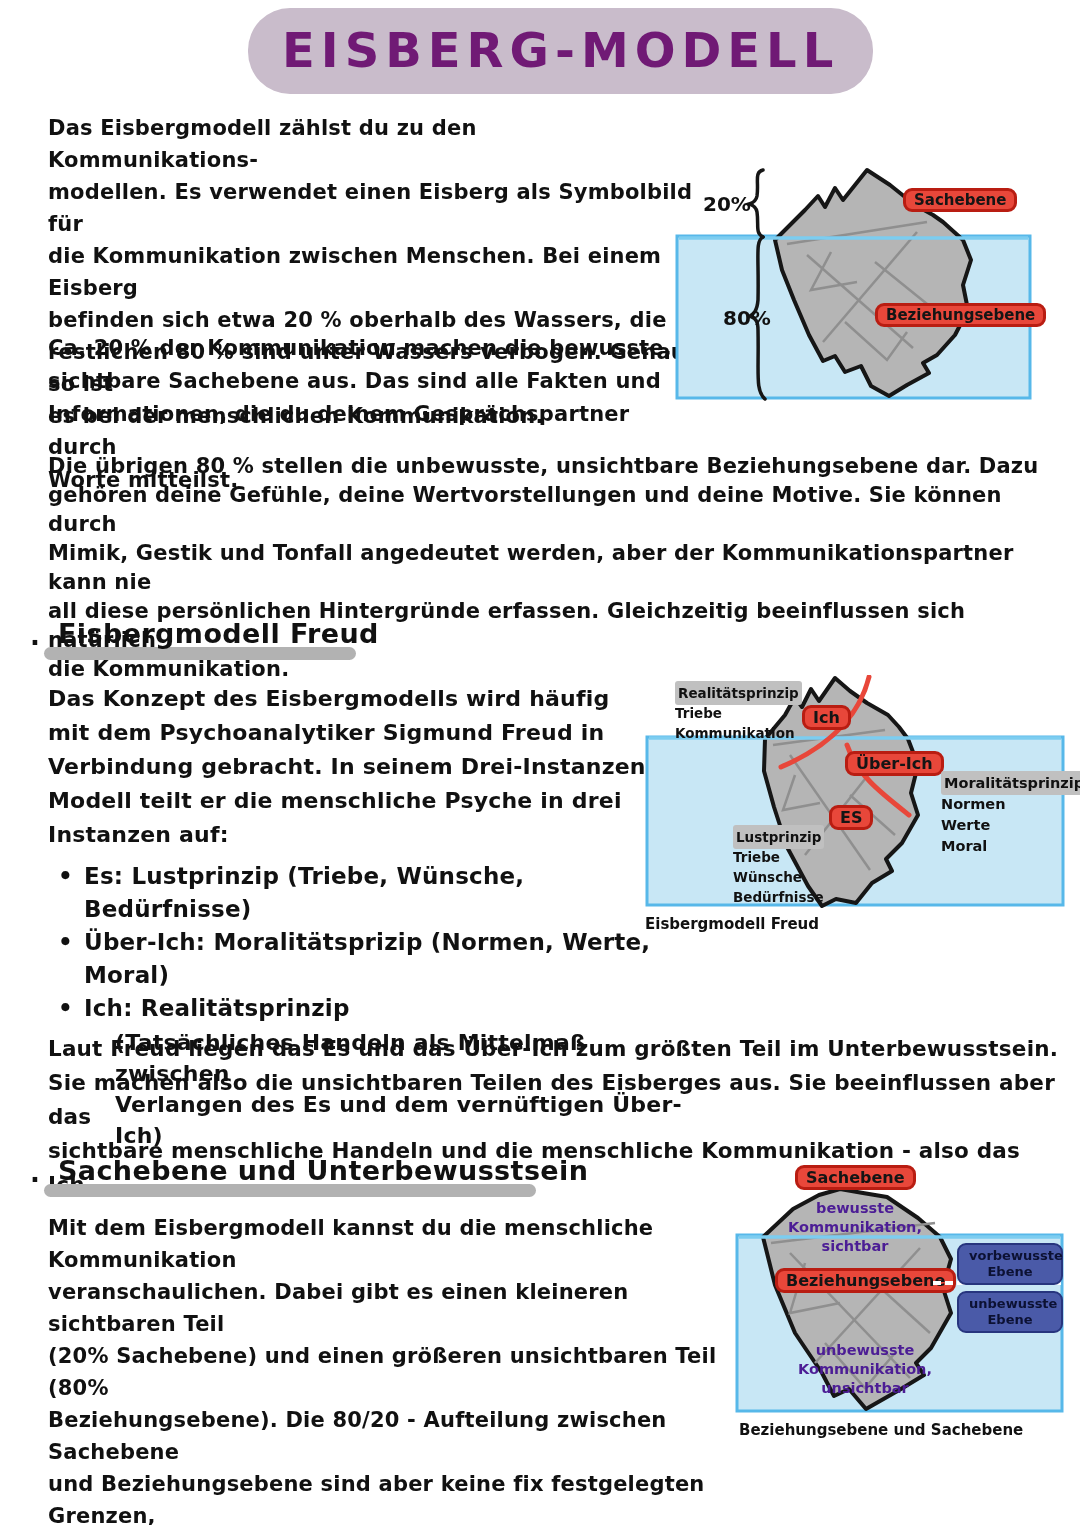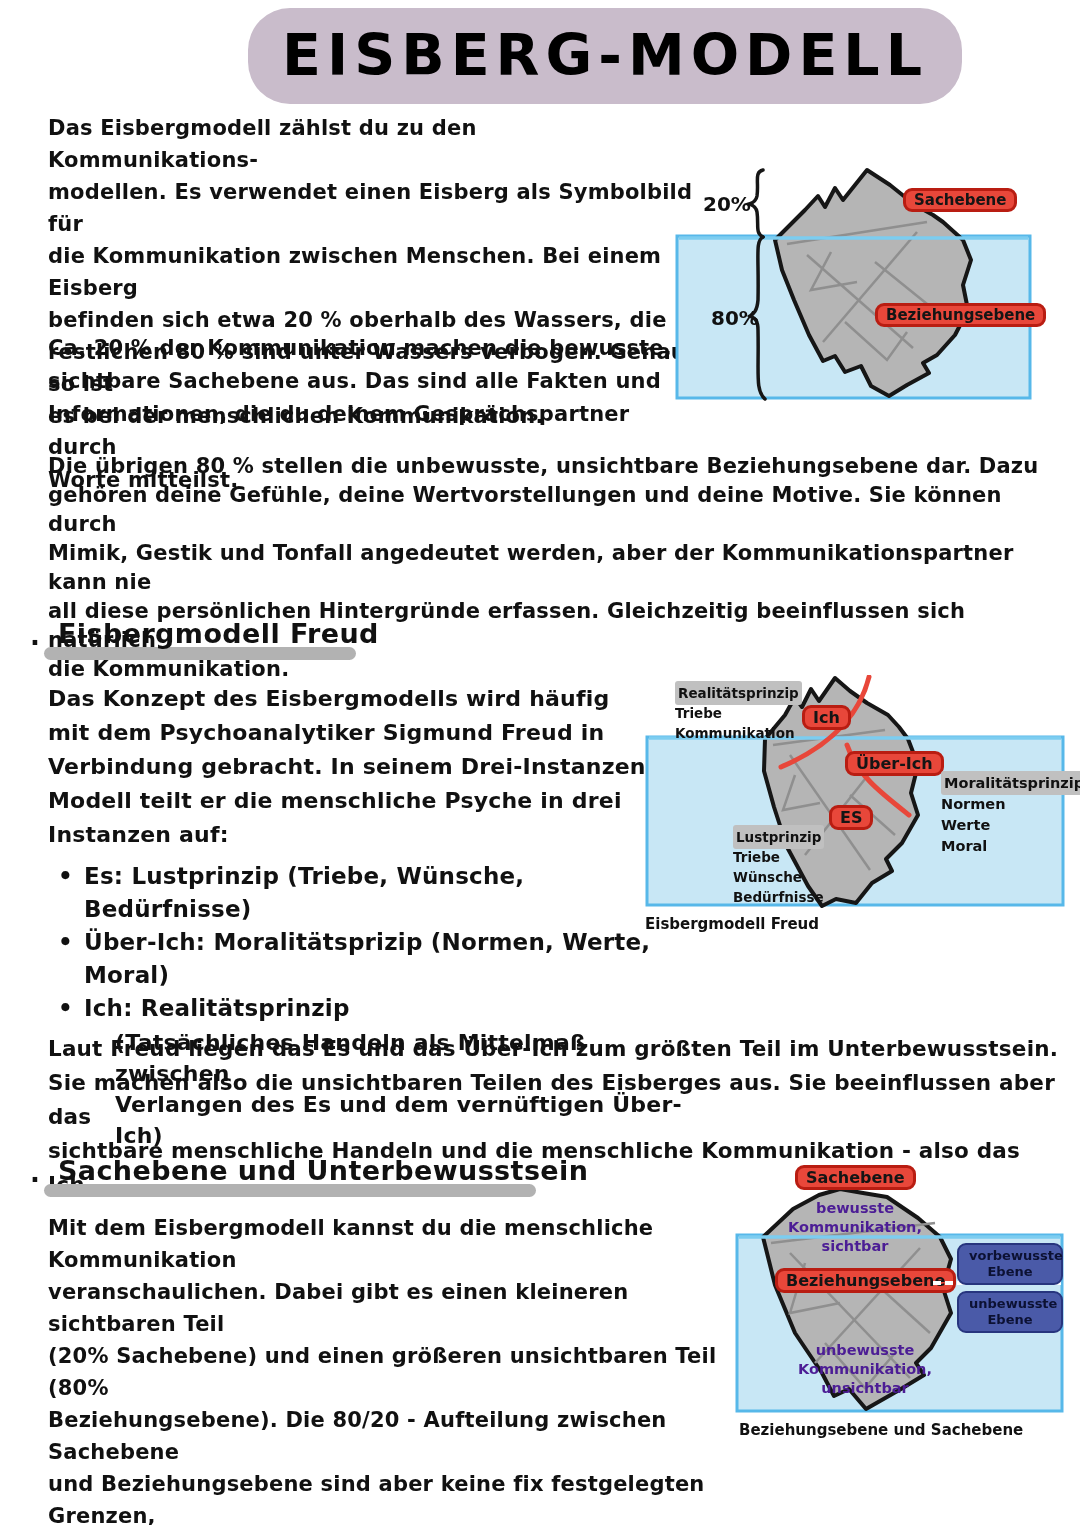--- a/index.html
+++ b/index.html
@@ -7,21 +7,21 @@
     position:relative;width:1080px;height:1525px;background:#ffffff;
     font-family:"DejaVu Sans",sans-serif;color:#111;overflow:hidden;
   }
   .abs{position:absolute;}
   .para{font-size:21px;font-weight:600;line-height:32px;white-space:pre-line;letter-spacing:.2px;}
   
   .title-blob{
     position:absolute;left:248px;top:8px;background:#c9bccb;border-radius:42px;
     padding:14px 34px 16px 34px;
   }
-  .title-text{font-size:57px;font-weight:bold;letter-spacing:6px;color:#000000;}
+  .title-text{font-size:48px;font-weight:bold;letter-spacing:6px;color:#701a75;}
   
   .heading{position:absolute;height:42px;}
   .heading .bar{position:absolute;left:-14px;bottom:0;height:13px;background:#b2b2b2;border-radius:7px;z-index:0;}
   .heading .dot{position:absolute;left:-28px;top:10px;font-size:26px;font-weight:bold;z-index:1;}
   .heading .txt{position:relative;z-index:1;font-size:27px;font-weight:600;letter-spacing:.4px;}
   
   .diagram{position:absolute;}
   .red-tag{
     position:absolute;display:inline-block;background:#e8473a;border:3px solid #b91d12;
     border-radius:9px;padding:0px 8px;font-weight:bold;color:#151515;white-space:nowrap;
@@ -82,21 +82,21 @@
         <polyline points="200,102 262,152"></polyline>
         <polyline points="170,162 212,200 232,172"></polyline>
       </g>
       <line x1="4" y1="78" x2="353" y2="78" stroke="#7ccdf0" stroke-width="3.5"></line>
       <g stroke="#161616" stroke-width="3.5" fill="none" stroke-linecap="round">
         <path d="M88,10 C79,12 84,22 82,36 C81,42 77,43 74,44 C77,45 81,46 82,52 C84,66 80,73 88,77"></path>
         <path d="M88,77 C80,81 84,96 83,140 C82,152 78,154 75,156 C78,158 83,158 83,170 C84,214 80,230 90,239"></path>
       </g>
     </svg>
     <div class="pct" style="left:28px;top:32px;">20%</div>
-    <div class="pct" style="left:36px;top:146px;">80%</div>
+    <div class="pct" style="left:48px;top:146px;">80%</div>
     <div class="red-tag" style="left:228px;top:28px;font-size:15px;">Sachebene</div>
     <div class="red-tag" style="left:200px;top:143px;font-size:15px;">Beziehungsebene</div>
   </div>
 
   <div class="heading" style="left:58px;top:618px;">
     <div class="bar" style="width:312px;"></div>
     <span class="dot">·</span>
     <span class="txt">Eisbergmodell Freud</span>
   </div>
 

